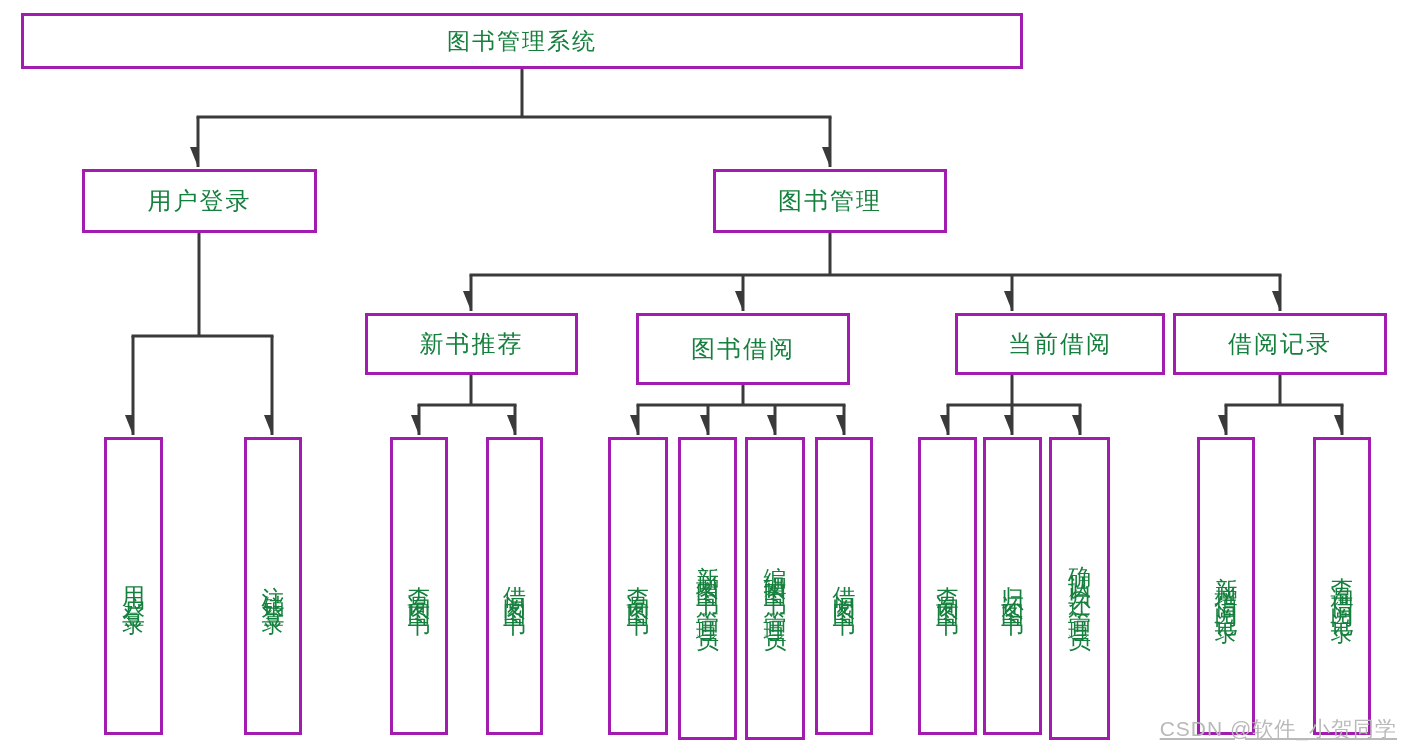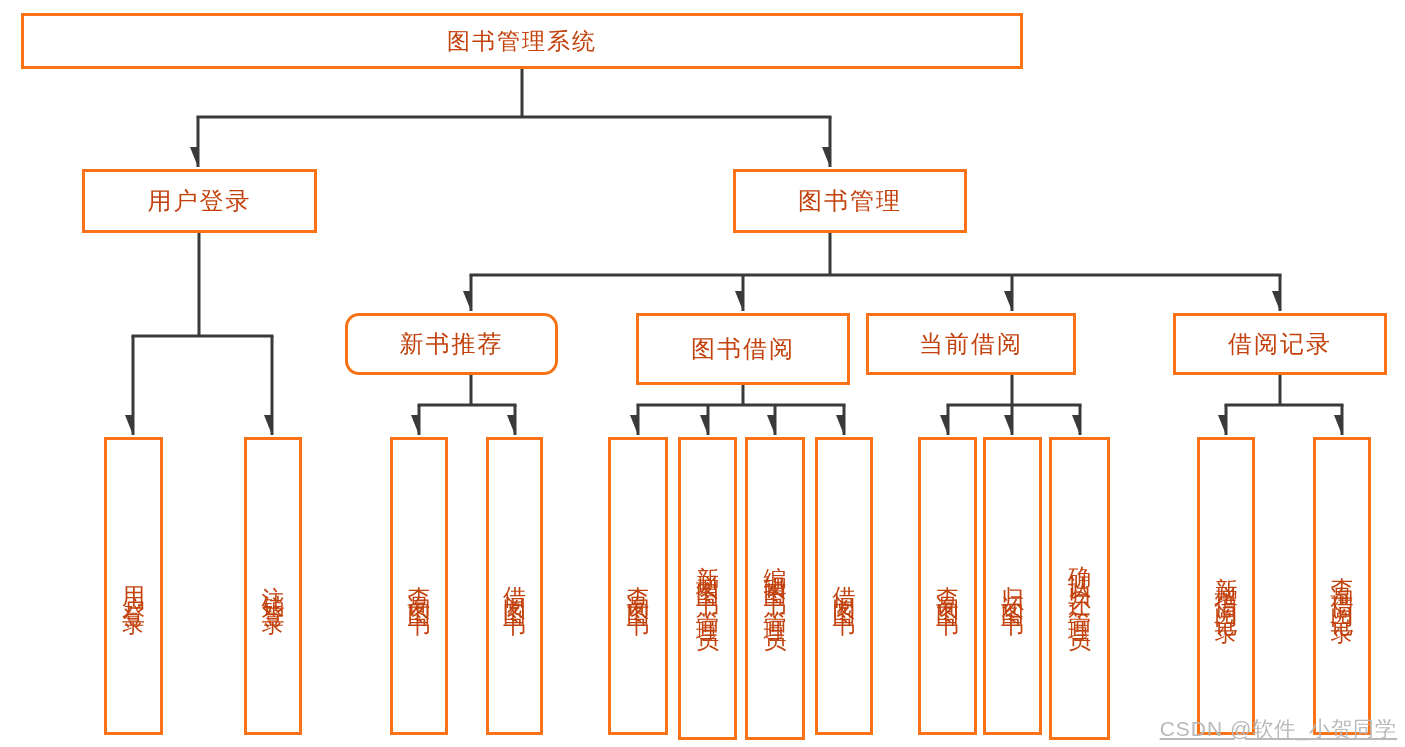--- a/index.html
+++ b/index.html
@@ -19,25 +19,25 @@
     position: absolute;
     left: 0;
     top: 0;
     width: 1405px;
     height: 747px;
   }
   .node {
     position: absolute;
     box-sizing: border-box;
     background: #ffffff;
-    border: 3px solid #f97316;
+    border: 3px solid #a21caf;
     display: flex;
     align-items: center;
     justify-content: center;
-    color: #c2410c;
+    color: #15803d;
   }
   .hnode {
     font-size: 24px;
     letter-spacing: 2px;
     white-space: nowrap;
   }
   .root-node {
     font-size: 23px;
     letter-spacing: 2px;
   }
@@ -101,25 +101,25 @@
       <line x1="1012" y1="405" x2="1012" y2="435" marker-end="url(#ah)"></line>
       <line x1="1080" y1="405" x2="1080" y2="435" marker-end="url(#ah)"></line>
       <line x1="1226" y1="405" x2="1226" y2="435" marker-end="url(#ah)"></line>
       <line x1="1342" y1="405" x2="1342" y2="435" marker-end="url(#ah)"></line>
     </g>
   </svg>
 
   <div class="node hnode root-node" style="left:21px; top:13px; width:1002px; height:56px;">图书管理系统</div>
 
   <div class="node hnode" style="left:82px; top:169px; width:235px; height:64px;">用户登录</div>
-  <div class="node hnode" style="left:713px; top:169px; width:234px; height:64px;margin-left:20px;">图书管理</div>
+  <div class="node hnode" style="left:713px; top:169px; width:234px; height:64px;">图书管理</div>
 
-  <div class="node hnode" style="left:345px; top:313px; width:213px; height:62px;border-radius:14px;">新书推荐</div>
+  <div class="node hnode" style="left:365px; top:313px; width:213px; height:62px;">新书推荐</div>
   <div class="node hnode" style="left:636px; top:313px; width:214px; height:72px;">图书借阅</div>
-  <div class="node hnode" style="left:866px; top:313px; width:210px; height:62px;text-align:right;">当前借阅</div>
+  <div class="node hnode" style="left:955px; top:313px; width:210px; height:62px;text-align:right;">当前借阅</div>
   <div class="node hnode" style="left:1173px; top:313px; width:214px; height:62px;">借阅记录</div>
 
   <div class="node vnode" style="left:104px; top:437px; width:59px; height:298px;">
     <span class="vtext">用户登录</span>
   </div>
   <div class="node vnode" style="left:244px; top:437px; width:58px; height:298px;">
     <span class="vtext">注销登录</span>
   </div>
 
   <div class="node vnode" style="left:390px; top:437px; width:58px; height:298px;">

